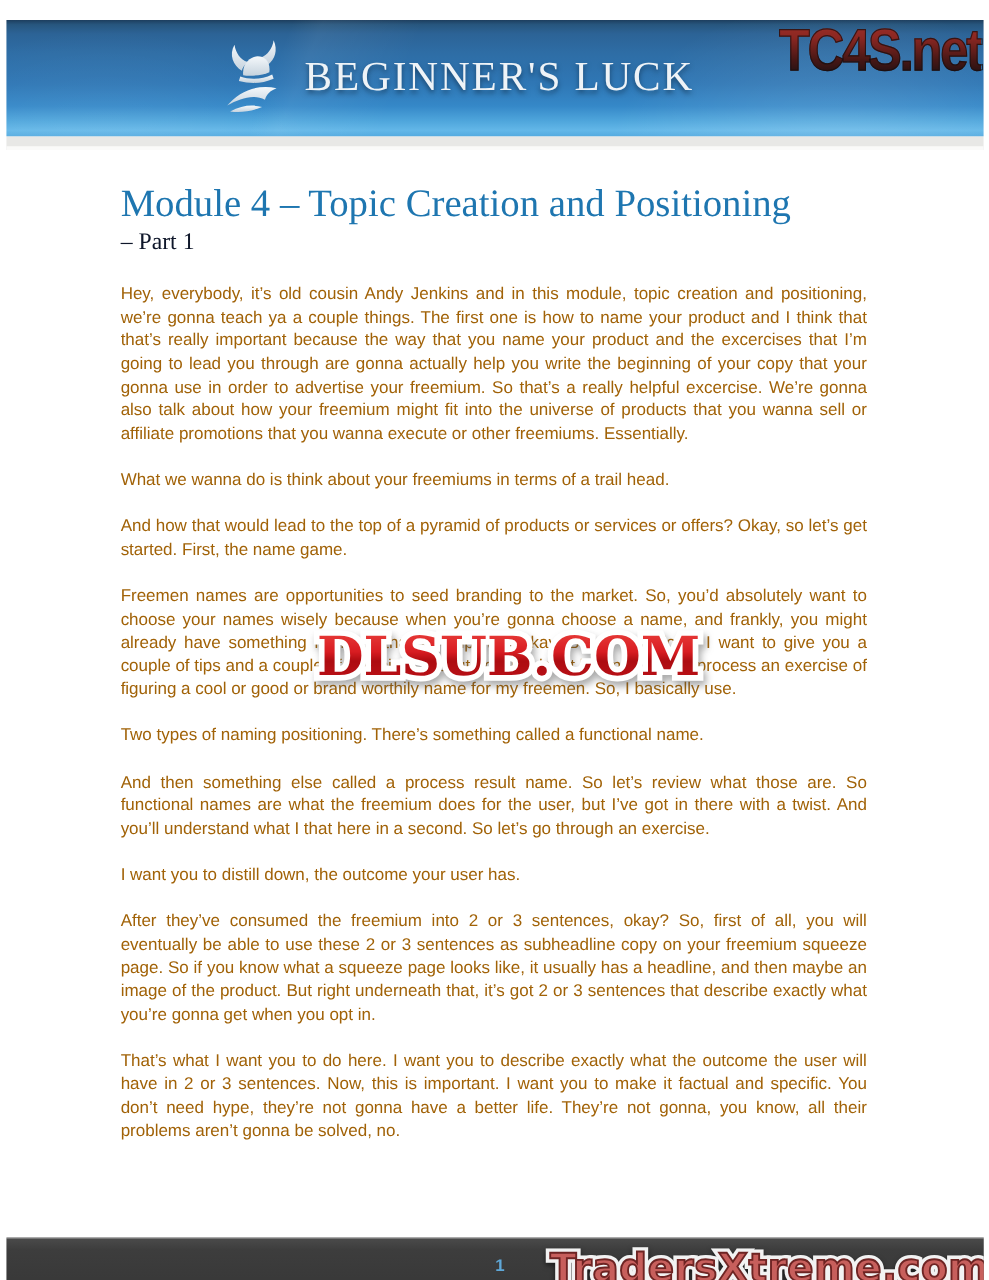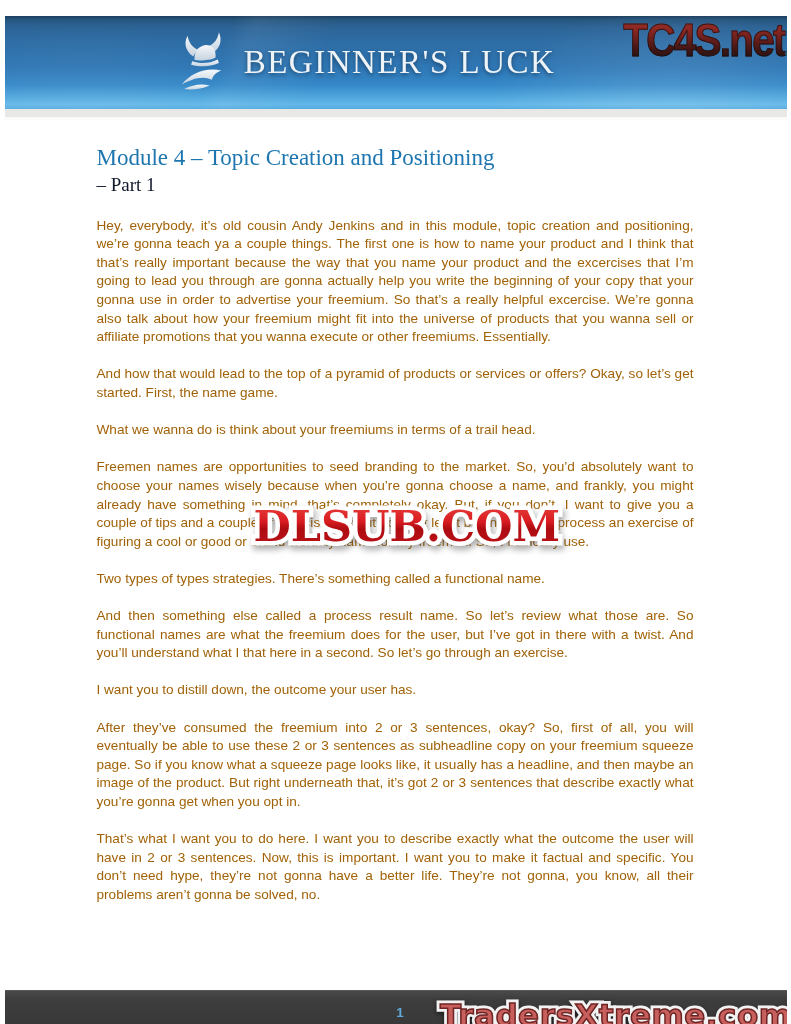--- a/index.html
+++ b/index.html
@@ -46,21 +46,21 @@
     white-space:nowrap;
   }
   .header-strip {
     height:8px; background:#e8e8e6; border-bottom:3px solid #fafaf9;
   }
 
   
   .content { padding:24px 93px 0 92px; }
   .title {
     font-family:"Liberation Serif", serif; font-weight:normal;
-    font-size:23px; line-height:1.2; color:#1e76b0; margin:0;
+    font-size:31px; line-height:1.2; color:#1e76b0; margin:0;
   }
   .subtitle {
     font-family:"Liberation Serif", serif; font-weight:normal;
     font-size:19px; color:#0f172a; margin:2px 0 21px;
   }
   .paragraphs p {
     margin:0 0 18.6px; font-size:13.6px; line-height:18.6px;
     color:#a16207; text-align:justify;
   }
 
@@ -134,24 +134,24 @@
     </div>
     <div class="tc4s">TC4S.net</div>
   </div>
   <div class="header-strip"></div>
 
   <div class="content">
     <h1 class="title">Module 4 – Topic Creation and Positioning</h1>
     <div class="subtitle">– Part 1</div>
     <div class="paragraphs">
         <p>Hey, everybody, it’s old cousin Andy Jenkins and in this module, topic creation and positioning, we’re gonna teach ya a couple things. The first one is how to name your product and I think that that’s really important because the way that you name your product and the excercises that I’m going to lead you through are gonna actually help you write the beginning of your copy that your gonna use in order to advertise your freemium. So that’s a really helpful excercise. We’re gonna also talk about how your freemium might fit into the universe of products that you wanna sell or affiliate promotions that you wanna execute or other freemiums. Essentially.</p>
+        <p>What we wanna do is think about your freemiums in terms of a trail head.</p>
         <p>And how that would lead to the top of a pyramid of products or services or offers? Okay, so let’s get started. First, the name game.</p>
-        <p>What we wanna do is think about your freemiums in terms of a trail head.</p>
         <p>Freemen names are opportunities to seed branding to the market. So, you’d absolutely want to choose your names wisely because when you’re gonna choose a name, and frankly, you might already have something in mind, that’s completely okay. But, if you don’t, I want to give you a couple of tips and a couple of exercises, about how I at least begin to do the process an exercise of figuring a cool or good or brand worthily name for my freemen. So, I basically use.</p>
-        <p>Two types of types strategies. There’s something called a functional name.</p>
+        <p>Two types of naming positioning. There’s something called a functional name.</p>
         <p>And then something else called a process result name. So let’s review what those are. So functional names are what the freemium does for the user, but I’ve got in there with a twist. And you’ll understand what I that here in a second. So let’s go through an exercise.</p>
         <p>I want you to distill down, the outcome your user has.</p>
         <p>After they’ve consumed the freemium into 2 or 3 sentences, okay? So, first of all, you will eventually be able to use these 2 or 3 sentences as subheadline copy on your freemium squeeze page. So if you know what a squeeze page looks like, it usually has a headline, and then maybe an image of the product. But right underneath that, it’s got 2 or 3 sentences that describe exactly what you’re gonna get when you opt in.</p>
         <p>That’s what I want you to do here. I want you to describe exactly what the outcome the user will have in 2 or 3 sentences. Now, this is important. I want you to make it factual and specific. You don’t need hype, they’re not gonna have a better life. They’re not gonna, you know, all their problems aren’t gonna be solved, no.</p>
       </div>
   </div>
 
   <div class="dlsub">
     <span class="layer stroke">DLSUB.COM</span>
     <span class="layer fill">DLSUB.COM</span>

